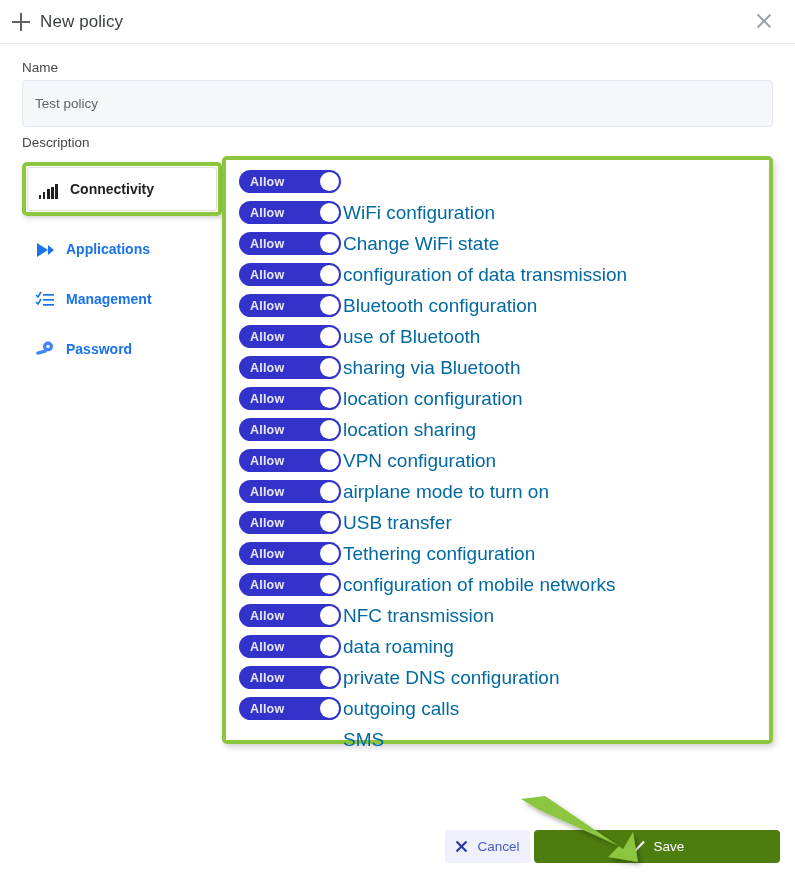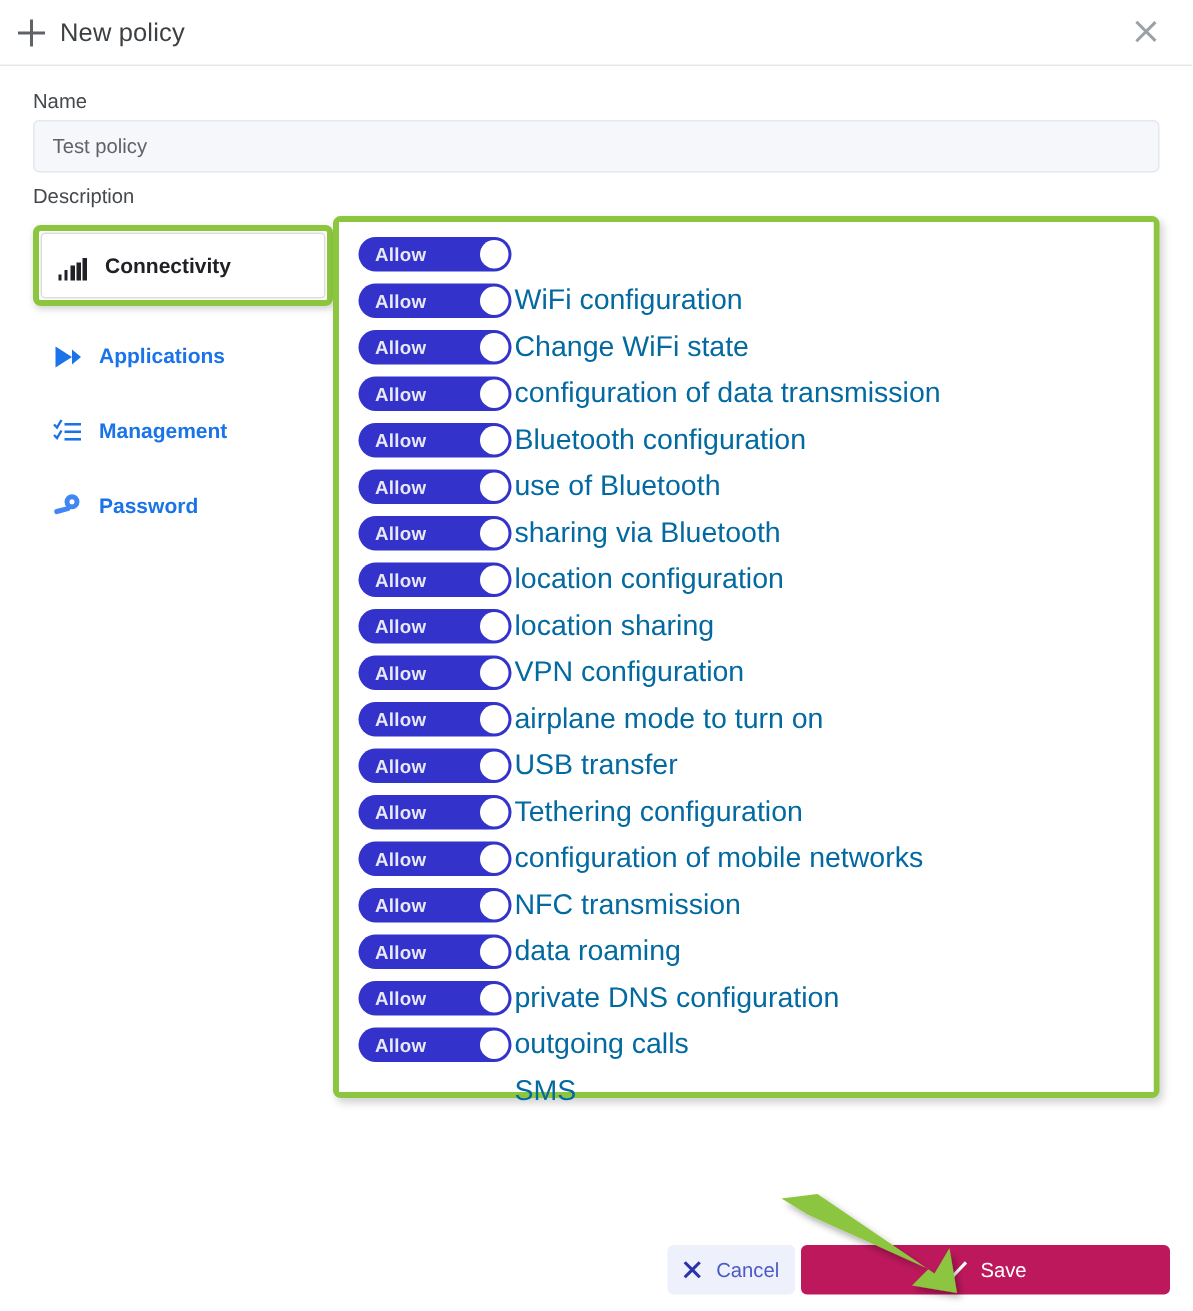--- a/index.html
+++ b/index.html
@@ -71,21 +71,21 @@
     padding: 16px 22px 0 22px;
   }
   .field-label {
     font-size: 13.5px;
     color: #45484c;
     margin-bottom: 5px;
   }
   .text-input {
     width: 100%;
     box-sizing: border-box;
-    height: 35px;
+    height: 47px;
     background: #f5f7fb;
     border: 1px solid #e3e7ef;
     border-radius: 4px;
     font-size: 13.5px;
     color: #5f6368;
     padding: 0 12px;
     font-family: "Liberation Sans", sans-serif;
     outline: none;
     margin-bottom: 8px;
   }
@@ -249,21 +249,21 @@
     font-family: "Liberation Sans", sans-serif;
     text-align: center;
   }
   .btn-cancel {
     background: #eef0fb;
     color: #4a5ac7;
     width: 85px;
     margin-right: 4px;
   }
   .btn-save {
-    background: #be185d;
+    background: #4d7c0f;
     color: #ffffff;
     width: 246px;
   }
   .btn .b-icon {
     margin-right: 9px;
     display: inline-flex;
     align-items: center;
   }
 
   

